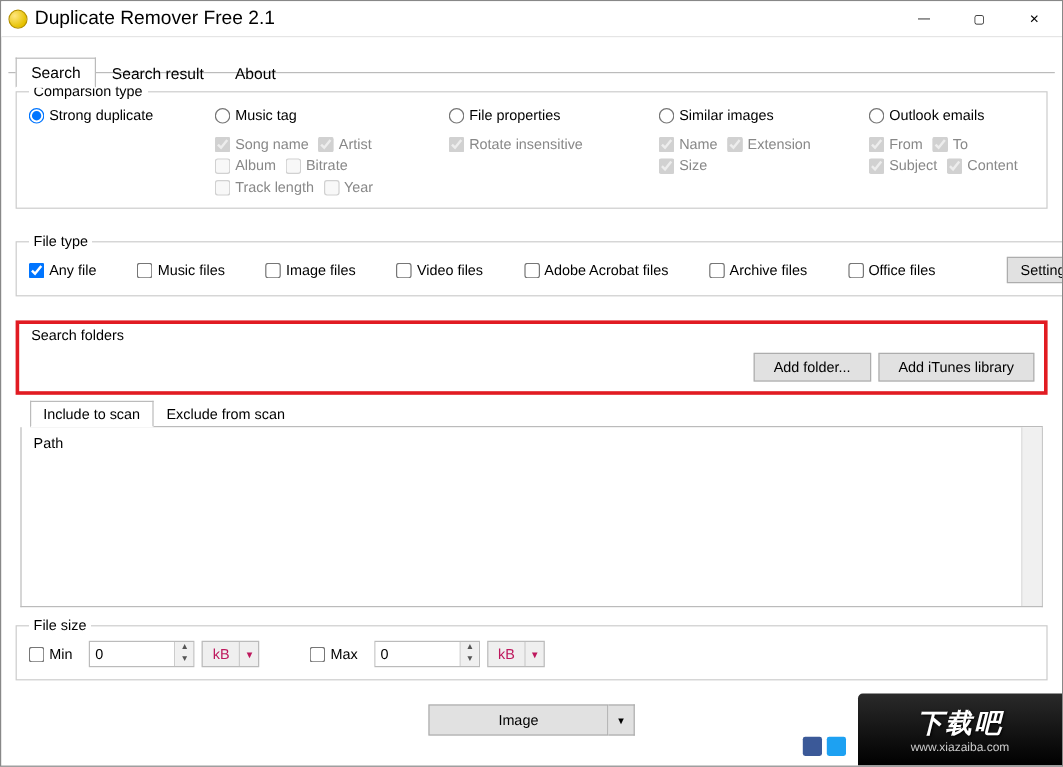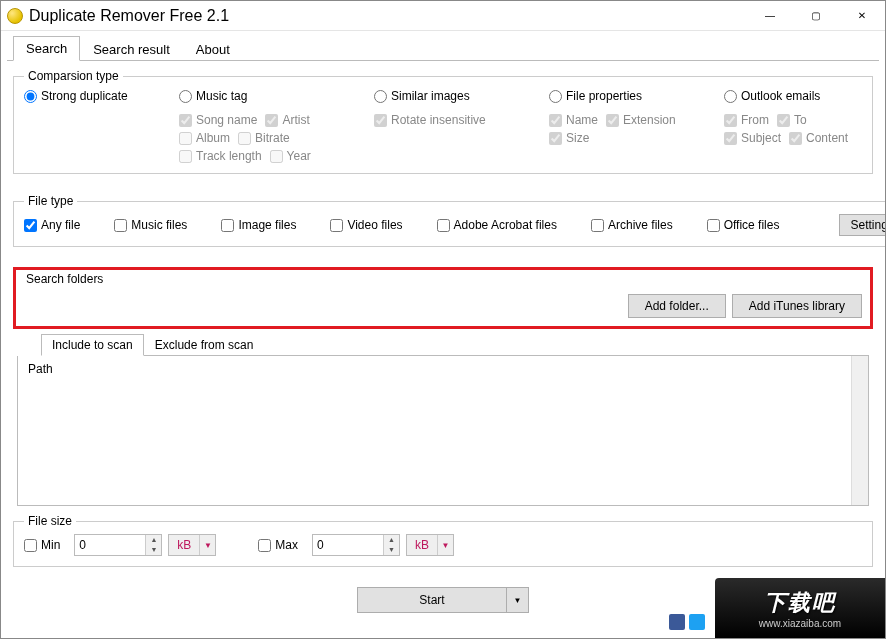--- a/index.html
+++ b/index.html
@@ -43,21 +43,21 @@
   display: flex;
   align-items: flex-end;
   border-bottom: 1px solid #bbb;
   padding-left: 6px;
   height: 26px;
   margin: 4px 6px 0 6px;
 }
 .tab {
   padding: 4px 12px;
   position: relative;
-  top: 1px;
+  top: 13px;
   border: 1px solid transparent;
   border-bottom: none;
   font-size: 13px;
   cursor: default;
 }
 .tab.active {
   background: #fff;
   border-color: #bbb;
   border-bottom: 1px solid #fff;
 }
@@ -112,21 +112,21 @@
   margin-bottom: 4px;
 }
 .search-folders .leg { position: relative; top: -2px; background: #fff; display: inline-block; padding: 0 2px; }
 .sf-btns { display: flex; justify-content: flex-end; gap: 6px; margin-top: 6px; }
 
 
 .subtabs-wrap { margin: 0 4px; }
 .subtabs {
   display: flex;
   border-bottom: 1px solid #bbb;
-  margin-left: 24px;
+  margin-left: 8px;
 }
 .subtab {
   padding: 3px 10px;
   border: 1px solid transparent;
   border-bottom: none;
   position: relative;
   top: 1px;
   font-size: 12px;
 }
 .subtab.active { border-color: #bbb; background: #fff; border-bottom: 1px solid #fff; }
@@ -218,25 +218,25 @@
     <label>
           <input type="radio" name="comp" checked="" style="">
           <span>Strong duplicate</span>
         </label>
     <label>
           <input type="radio" name="comp" style="">
           <span>Music tag</span>
         </label>
     <label>
           <input type="radio" name="comp" style="">
+          <span>File properties</span>
+        </label>
+    <label>
+          <input type="radio" name="comp" style="">
           <span>Similar images</span>
-        </label>
-    <label>
-          <input type="radio" name="comp" style="">
-          <span>File properties</span>
         </label>
     <label>
           <input type="radio" name="comp" style="">
           <span>Outlook emails</span>
         </label>
 
     <div></div>
     <div class="subcol">
       <div class="subrow">
         <label class="chk-dim">
@@ -404,21 +404,21 @@
           </div>
     </div>
     <div class="combo">
           <span class="v">kB</span>
           <span class="dd">▼</span>
         </div>
   </div>
 </fieldset>
 
 <div class="start-row">
-  <div class="start-btn">Start</div>
+  <div class="start-btn">Image</div>
   <div class="start-dd">▼</div>
 </div>
 
 </div>
 
 <div class="footer">
   <div class="social">
     <div class="ico fb"></div>
     <div class="ico tw"></div>
   </div>

